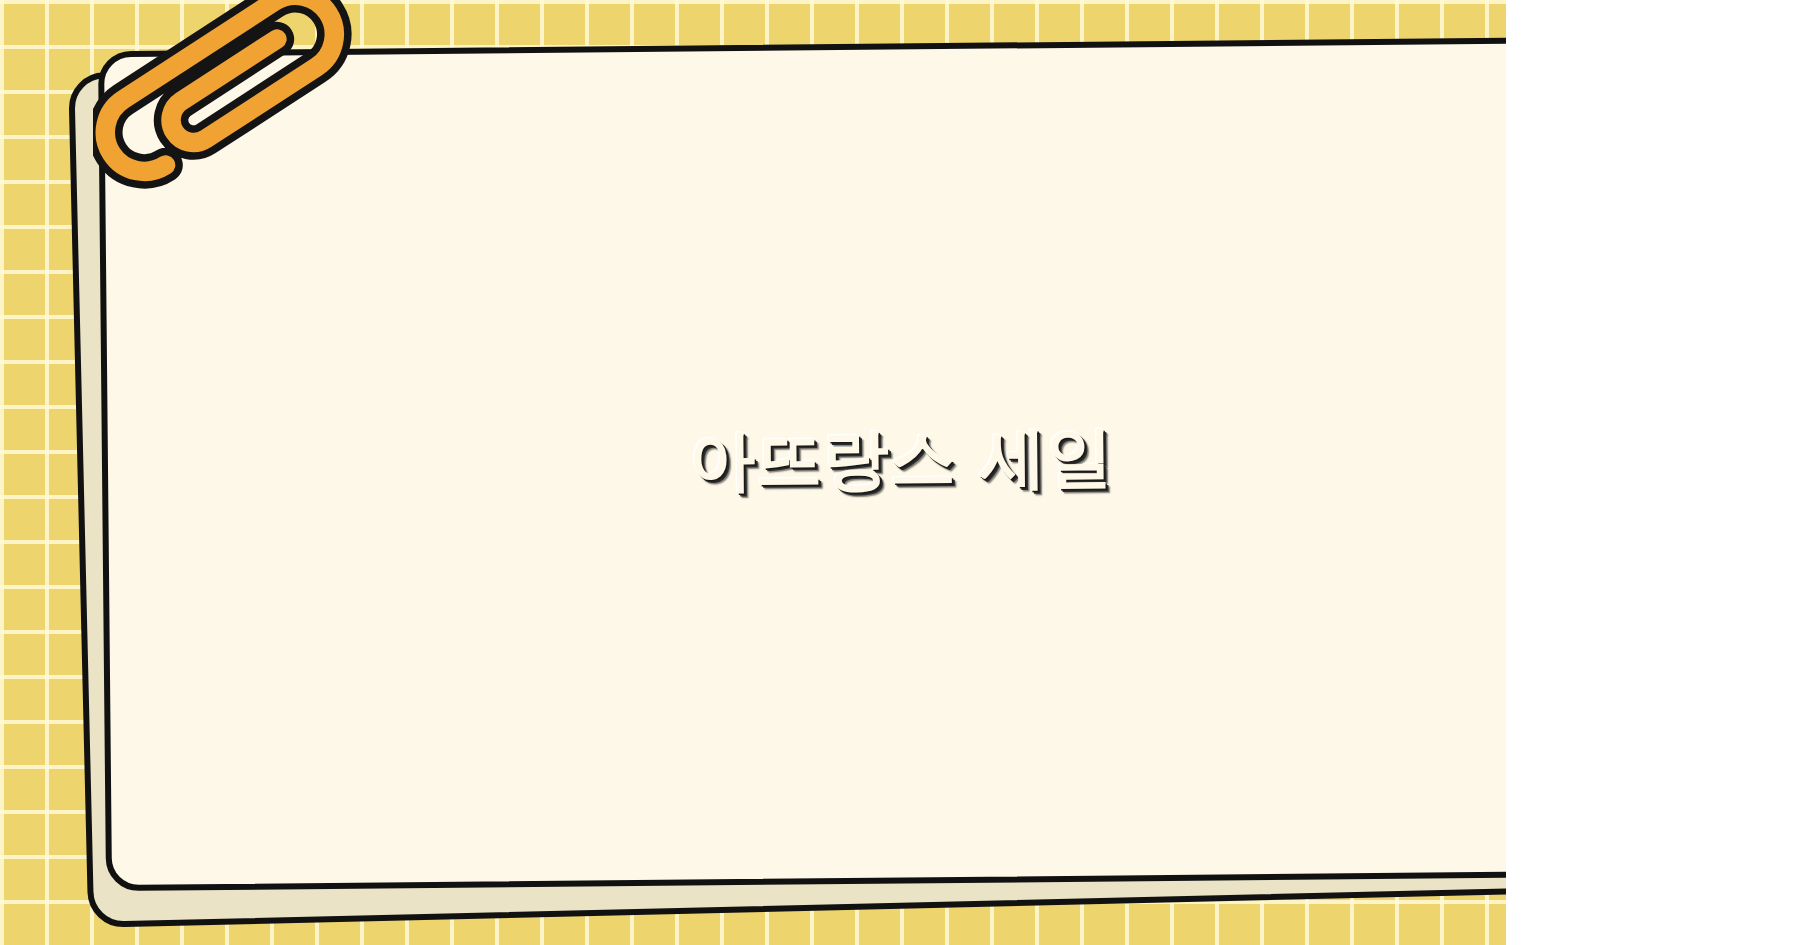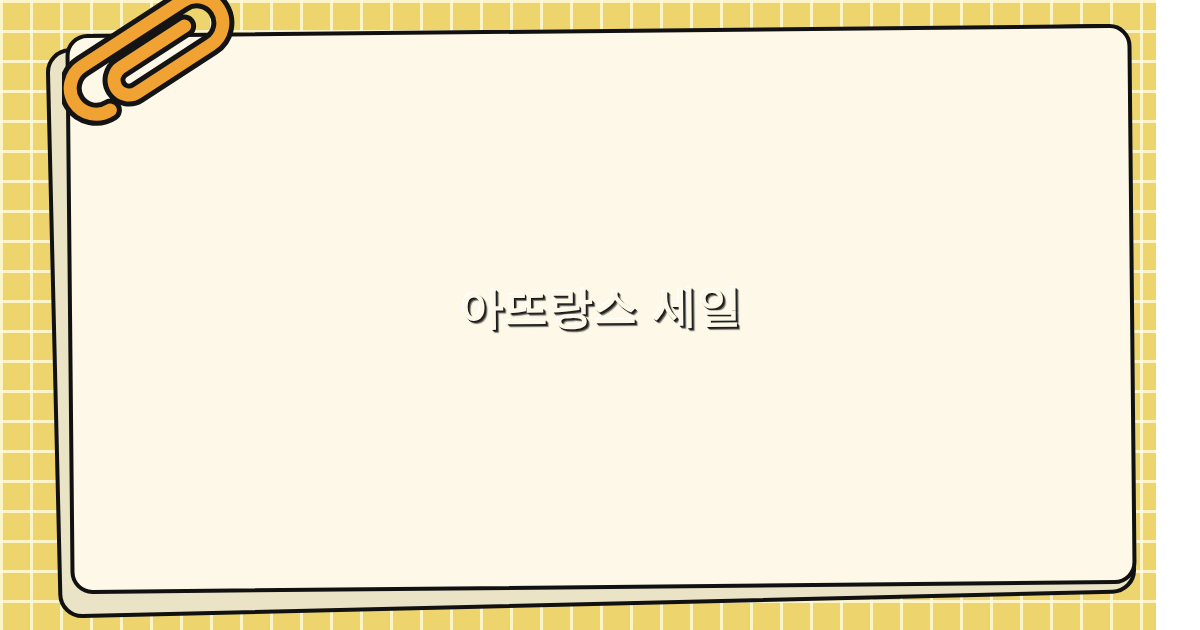--- a/index.html
+++ b/index.html
@@ -8,21 +8,21 @@
   }
   body {
     width: 1200px;
     height: 630px;
     overflow: hidden;
     font-family: "Liberation Sans", sans-serif;
   }
 
   #stage {
     position: relative;
-    width: 1156px;
+    width: 1004px;
     height: 630px;
     background-color: #eed46c;
     overflow: hidden;
   }
 
   
   #grid-bg {
     position: absolute;
     left: 0; top: 0;
     width: 1200px;

